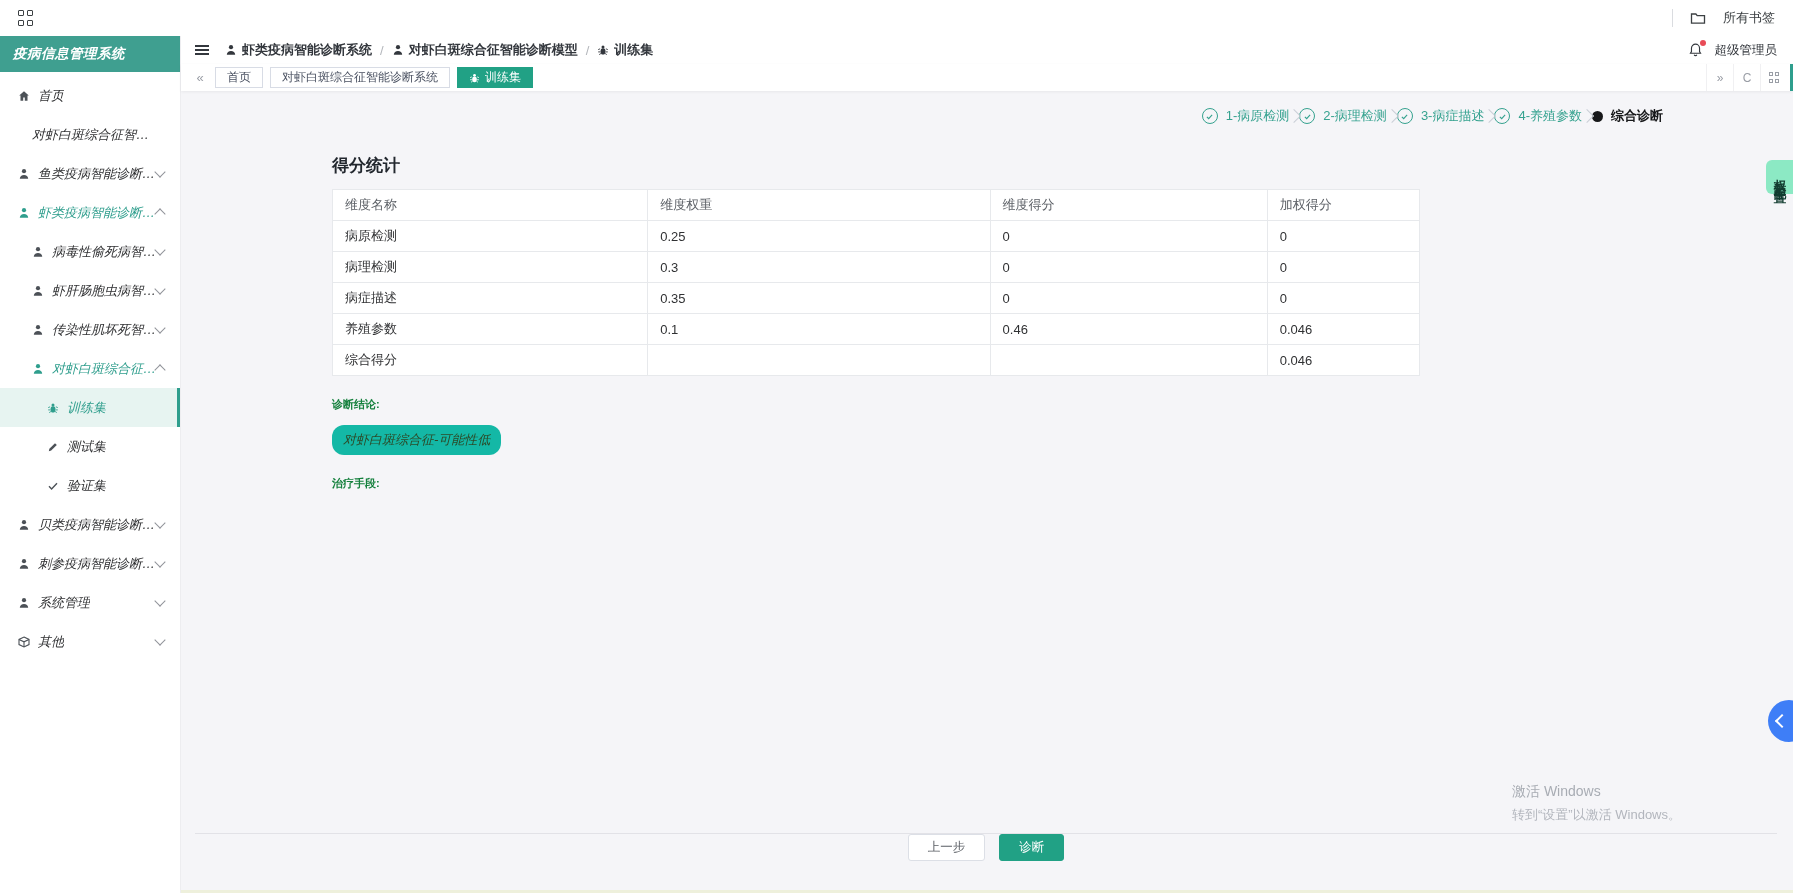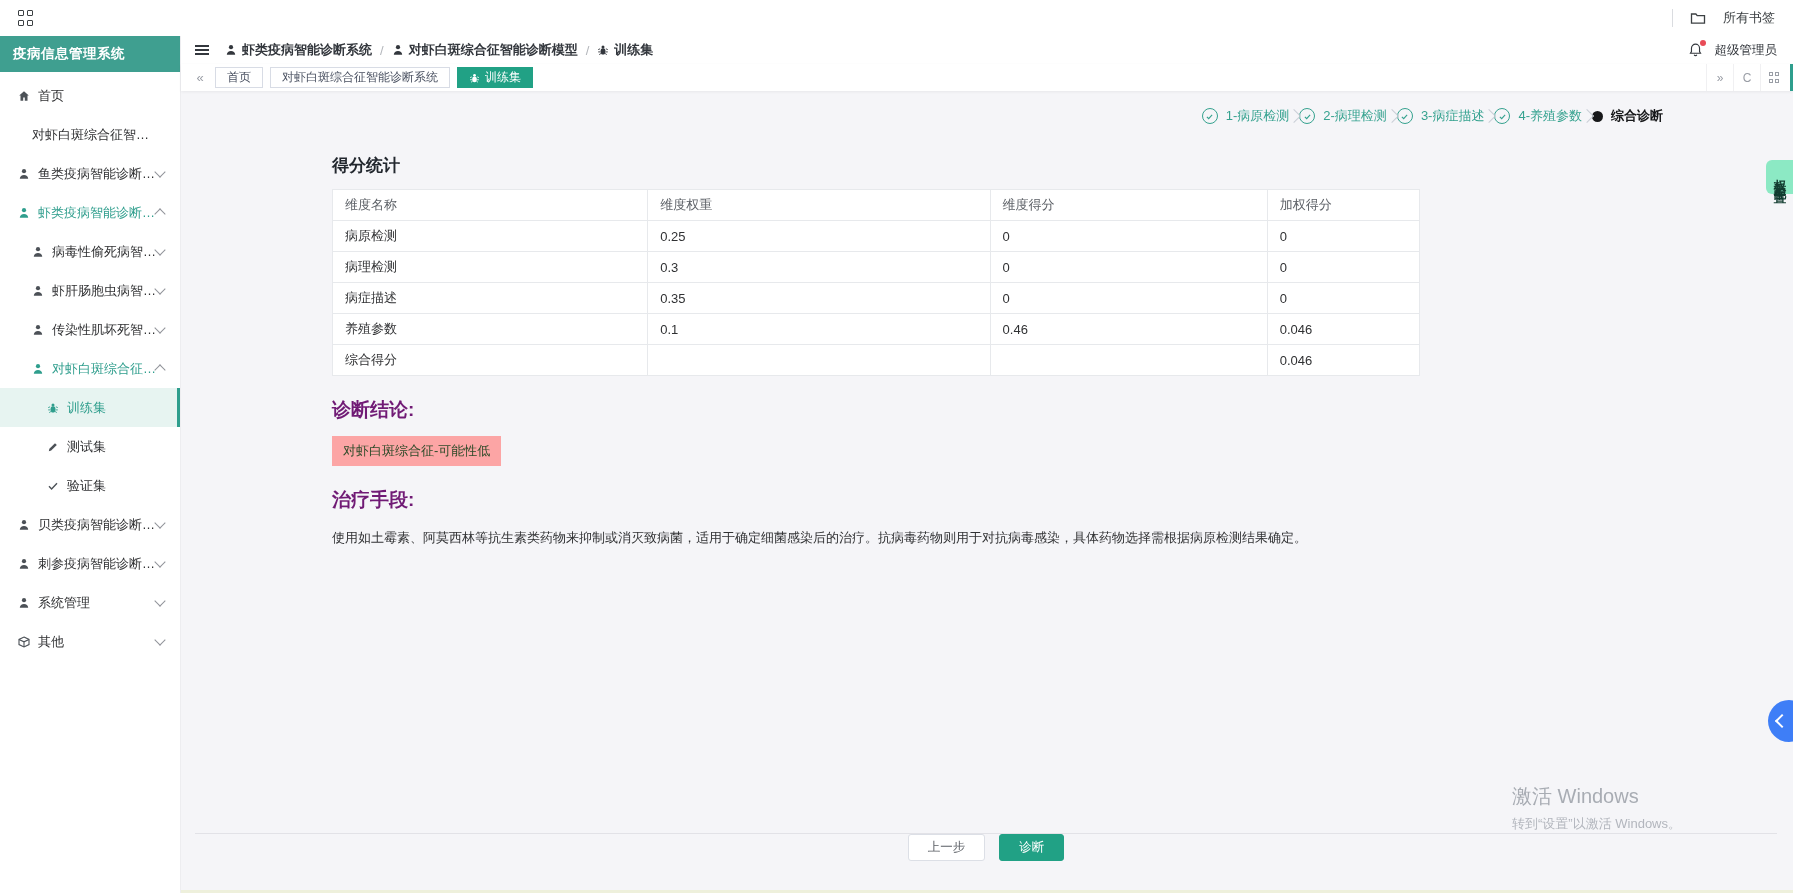--- a/index.html
+++ b/index.html
@@ -9,21 +9,21 @@
   .browser-bar{height:36px;background:#fff;display:flex;align-items:center;justify-content:space-between;padding:0 18px;box-sizing:border-box;}
   .appgrid{display:inline-flex;width:17px;height:17px;flex-wrap:wrap;gap:3px;cursor:pointer;}
   .appgrid i{width:6px;height:6px;border:1.6px solid #3c4043;border-radius:1px;box-sizing:border-box;display:block;}
   .bm-right{display:flex;align-items:center;gap:9px;}
   .vdiv{width:1px;height:18px;background:#dadce0;margin-right:8px;}
   .bm-label{font-size:13px;color:#3c4043;}
 
   .shell{display:flex;height:857px;}
 
   
-  .sidebar{width:181px;background:#fff;border-right:1px solid #ededf0;box-sizing:border-box;display:flex;flex-direction:column;flex-shrink:0;}
+  .sidebar{width:181px;background:#fff;border-right:1px solid #ededf0;box-sizing:border-box;display:flex;flex-direction:column;flex-shrink:0;font-style:italic;}
   .sidebar-title{height:36px;background:#3f9f90;color:#fff;font-weight:bold;font-size:13.5px;display:flex;align-items:center;padding-left:13px;letter-spacing:.5px;}
   .side-nav{padding-top:4px;}
   .side-item{height:39px;display:flex;align-items:center;font-size:13px;color:#303133;cursor:pointer;position:relative;box-sizing:border-box;}
   .side-item .lbl{white-space:nowrap;overflow:hidden;text-overflow:ellipsis;max-width:118px;}
   .lv1{padding-left:18px;} .lv2{padding-left:32px;} .lv3{padding-left:47px;}
   .ico{width:12px;height:12px;margin-right:8px;display:inline-flex;color:#4c5157;flex-shrink:0;}
   .ico svg{width:12px;height:12px;}
   .ico.none{margin-right:0;width:0;}
   .hl{color:#2f9e8d;} .hl .ico{color:#2f9e8d;}
   .active{background:#e7f4f1;color:#2f9e8d;}
@@ -71,30 +71,30 @@
   .step.current .step-label{color:#17181a;font-size:13px;font-weight:bold;}
   .step-sep{width:9px;height:9px;border-right:1.5px solid #c9ced6;border-top:1.5px solid #c9ced6;transform:rotate(45deg);}
 
   .panel{margin-left:151px;width:1088px;}
   .score-title{font-size:17px;font-weight:bold;color:#22272e;margin-top:29px;}
   table.score{border-collapse:collapse;width:100%;margin-top:12px;background:#fff;font-size:13px;table-layout:fixed;padding-left:44px;}
   table.score th,table.score td{border:1px solid #e7e9ec;text-align:left;padding:6px 12px;height:15px;overflow:hidden;white-space:nowrap;}
   table.score th{color:#5c6066;font-weight:normal;}
   table.score td{color:#303133;}
 
-  .concl-label,.treat-label{margin-top:21px;font-weight:bold;font-size:19px;color:#701a75;}
-  .badge{display:inline-block;margin-top:13px;background:#fca5a5;color:#2c4a28;font-size:13px;padding:6px 11px;border-radius:0;}
+  .concl-label,.treat-label{margin-top:21px;font-weight:bold;font-size:11px;color:#15803d;}
+  .badge{display:inline-block;margin-top:13px;background:#14b8a6;color:#2c4a28;font-size:13px;padding:6px 11px;border-radius:12px;font-style:italic;}
   .treat-text{margin-top:15px;font-size:13px;color:#303133;line-height:1.5;max-width:1150px;}
 
   .footer{position:absolute;left:14px;right:16px;top:742px;border-top:1px solid #e2e2e7;display:flex;justify-content:center;gap:14px;}
   .btn{font-size:12.5px;padding:0 19px;height:27px;border-radius:3px;border:1px solid #dcdfe6;background:#fff;color:#5c6066;display:inline-flex;align-items:center;cursor:pointer;font-family:inherit;}
   .btn.primary{background:#21a185;border-color:#21a185;color:#fff;}
 
   .watermark{position:absolute;left:1331px;top:692px;pointer-events:none;}
-  .wm1{font-size:20px;color:#9ba0a8;opacity:.85;}
+  .wm1{font-size:14px;color:#9ba0a8;opacity:.85;}
   .wm2{font-size:13px;color:#a7abb3;opacity:.85;margin-top:5px;}
 
   .side-tag{position:absolute;right:0;top:124px;width:27px;background:#8ce9c4;border-radius:6px 0 0 6px;padding:9px 0;display:flex;justify-content:center;cursor:pointer;z-index:6;}
   .side-tag span{writing-mode:vertical-rl;text-orientation:upright;font-size:12.5px;color:#123c30;letter-spacing:4px;font-weight:bold;}
 
   .float-btn{position:absolute;right:-17px;top:664px;width:42px;height:42px;border-radius:50%;background:#3e7ef7;display:flex;align-items:center;z-index:6;cursor:pointer;}
   .float-btn .chl{width:8px;height:8px;border-left:2px solid #fff;border-bottom:2px solid #fff;transform:rotate(45deg);margin-left:9px;}
 
   .bottom-strip{position:absolute;left:181px;right:0;bottom:0;height:3px;background:#eef0dc;}
 </style>
@@ -444,21 +444,20 @@
                   <td></td>
                   <td>0.046</td>
                 </tr>
               </tbody>
           </table>
 
           <div class="concl-label">诊断结论:</div>
           <span class="badge">对虾白斑综合征-可能性低</span>
 
           <div class="treat-label">治疗手段:</div>
-          <div class="treat-text">使用如土霉素、阿莫西林等抗生素类药物来抑制或消灭致病菌，适用于确定细菌感染后的治疗。抗病毒药物则用于对抗病毒感染，具体药物选择需根据病原检测结果确定。</div>
         </div>
 
         <div class="watermark">
           <div class="wm1">激活 Windows</div>
           <div class="wm2">转到“设置”以激活 Windows。</div>
         </div>
 
         <div class="footer">
           <button class="btn">上一步</button>
           <button class="btn primary">诊断</button>

